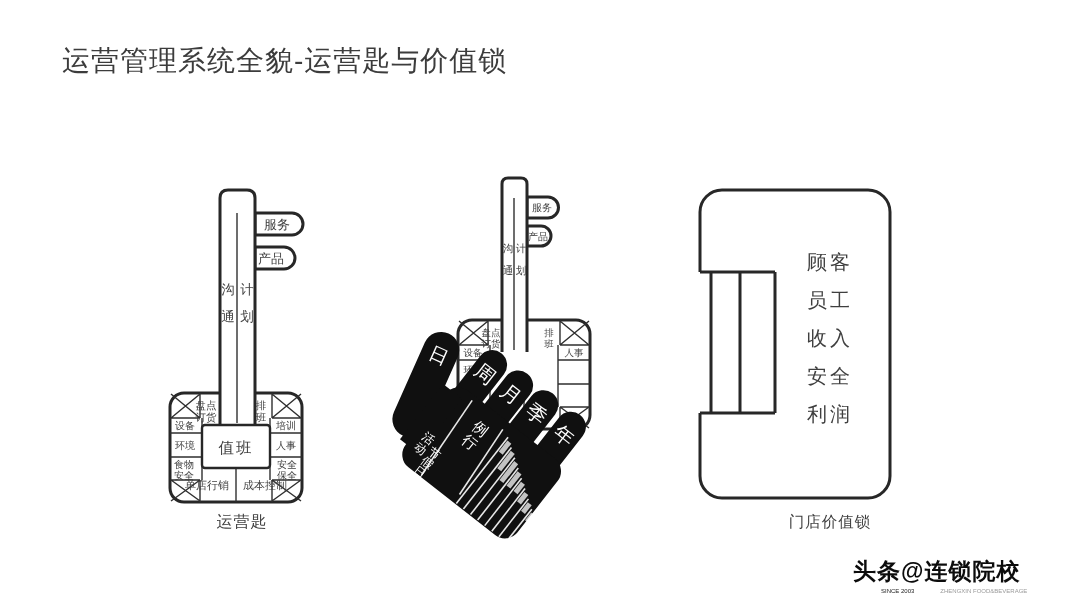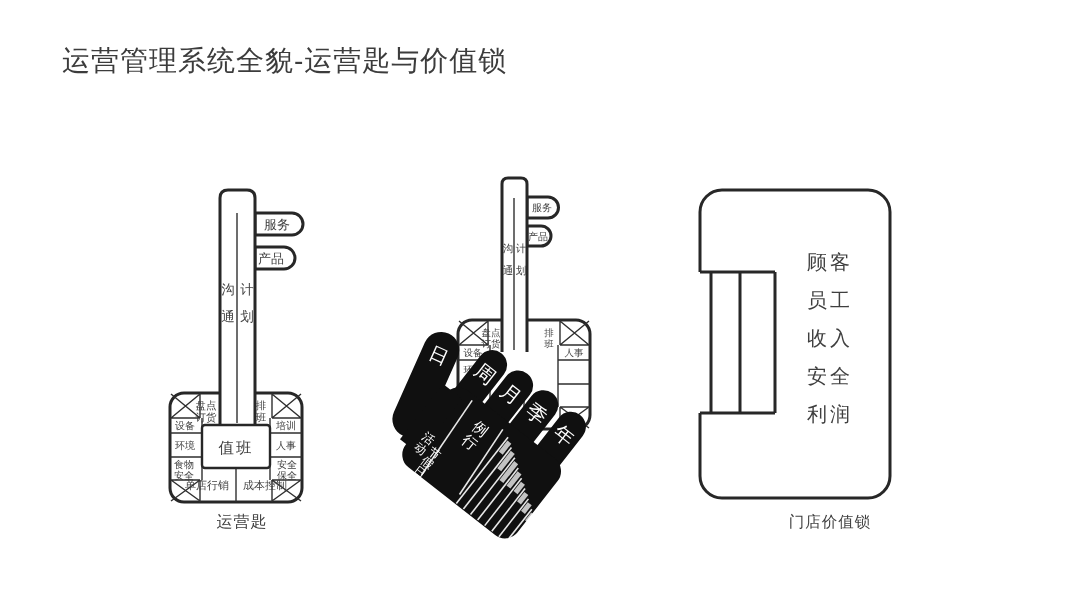--- a/index.html
+++ b/index.html
@@ -202,14 +202,21 @@
         <text class="st" x="830" y="262" font-size="20" letter-spacing="3" fill="#474747">顾客</text>
         <text class="st" x="830" y="300" font-size="20" letter-spacing="3" fill="#474747">员工</text>
         <text class="st" x="830" y="338" font-size="20" letter-spacing="3" fill="#474747">收入</text>
         <text class="st" x="830" y="376" font-size="20" letter-spacing="3" fill="#474747">安全</text>
         <text class="st" x="830" y="414" font-size="20" letter-spacing="3" fill="#474747">利润</text>
       </g>
       <text class="st caption" x="830" y="521" font-size="15.5" letter-spacing="1">门店价值锁</text>
     </g>
   </svg>
 
+  <div class="wm">
+    <div class="wm-main">头条@连锁院校</div>
+    <div class="wm-sub">
+      <span class="wm-sub-l">SINCE 2003</span>
+      <span class="wm-sub-r">ZHENGXIN FOOD&amp;BEVERAGE</span>
+    </div>
+  </div>
 
 </div>
 
 </body></html>

